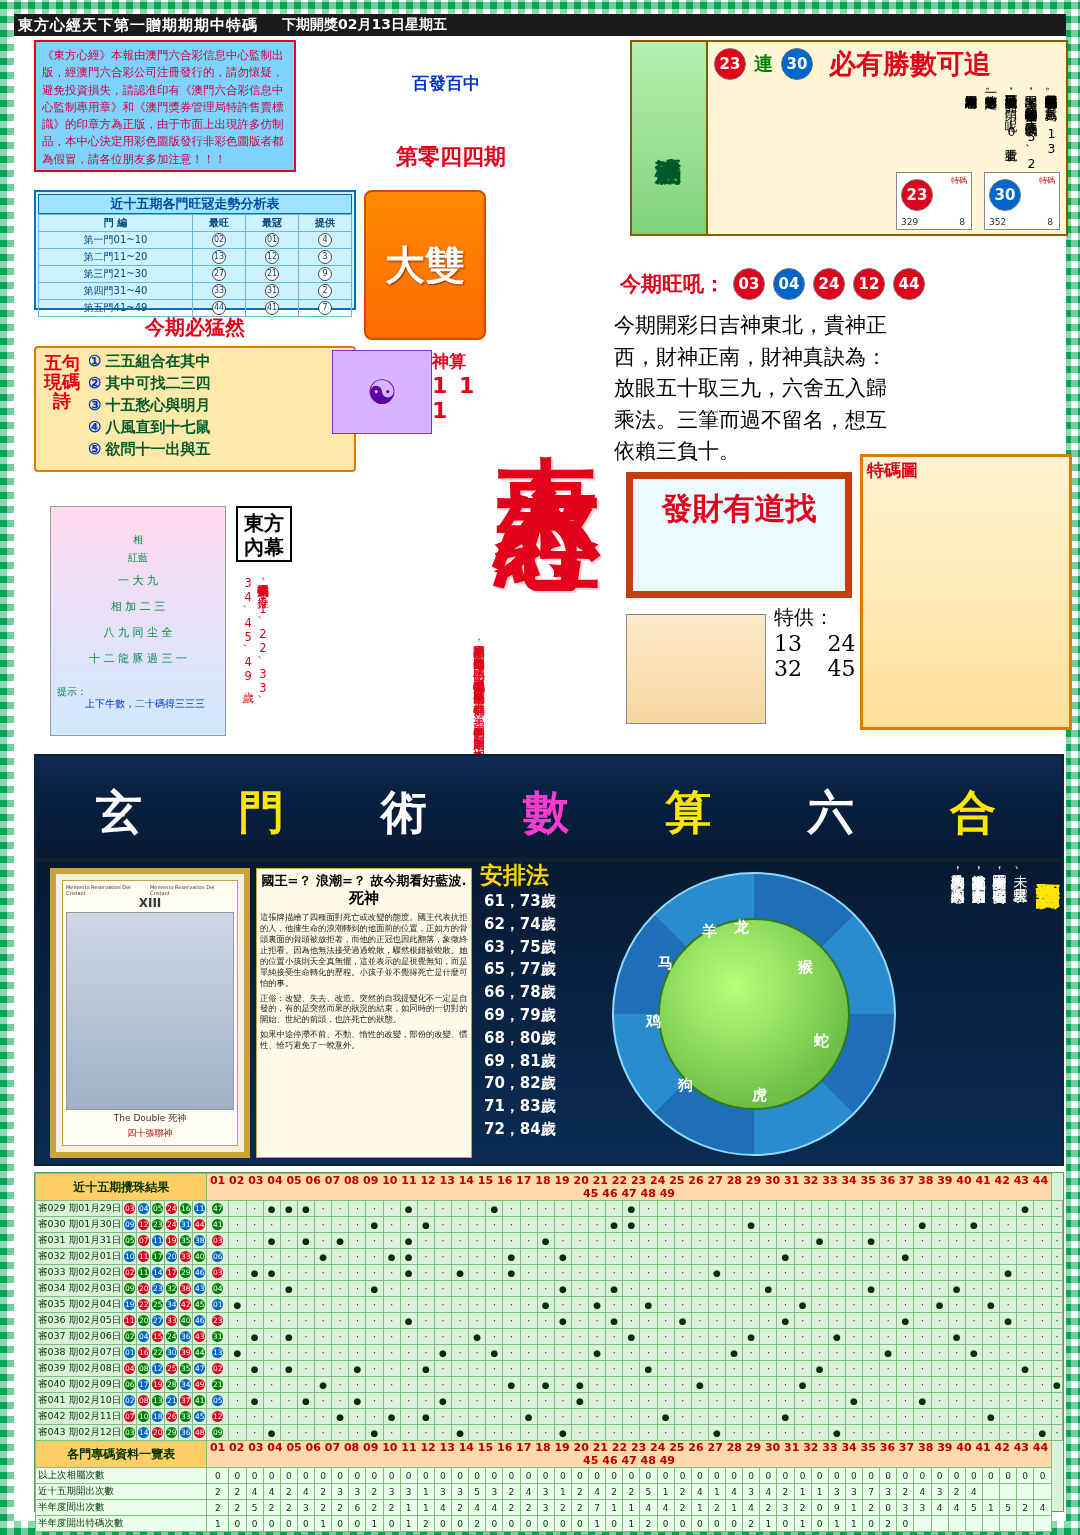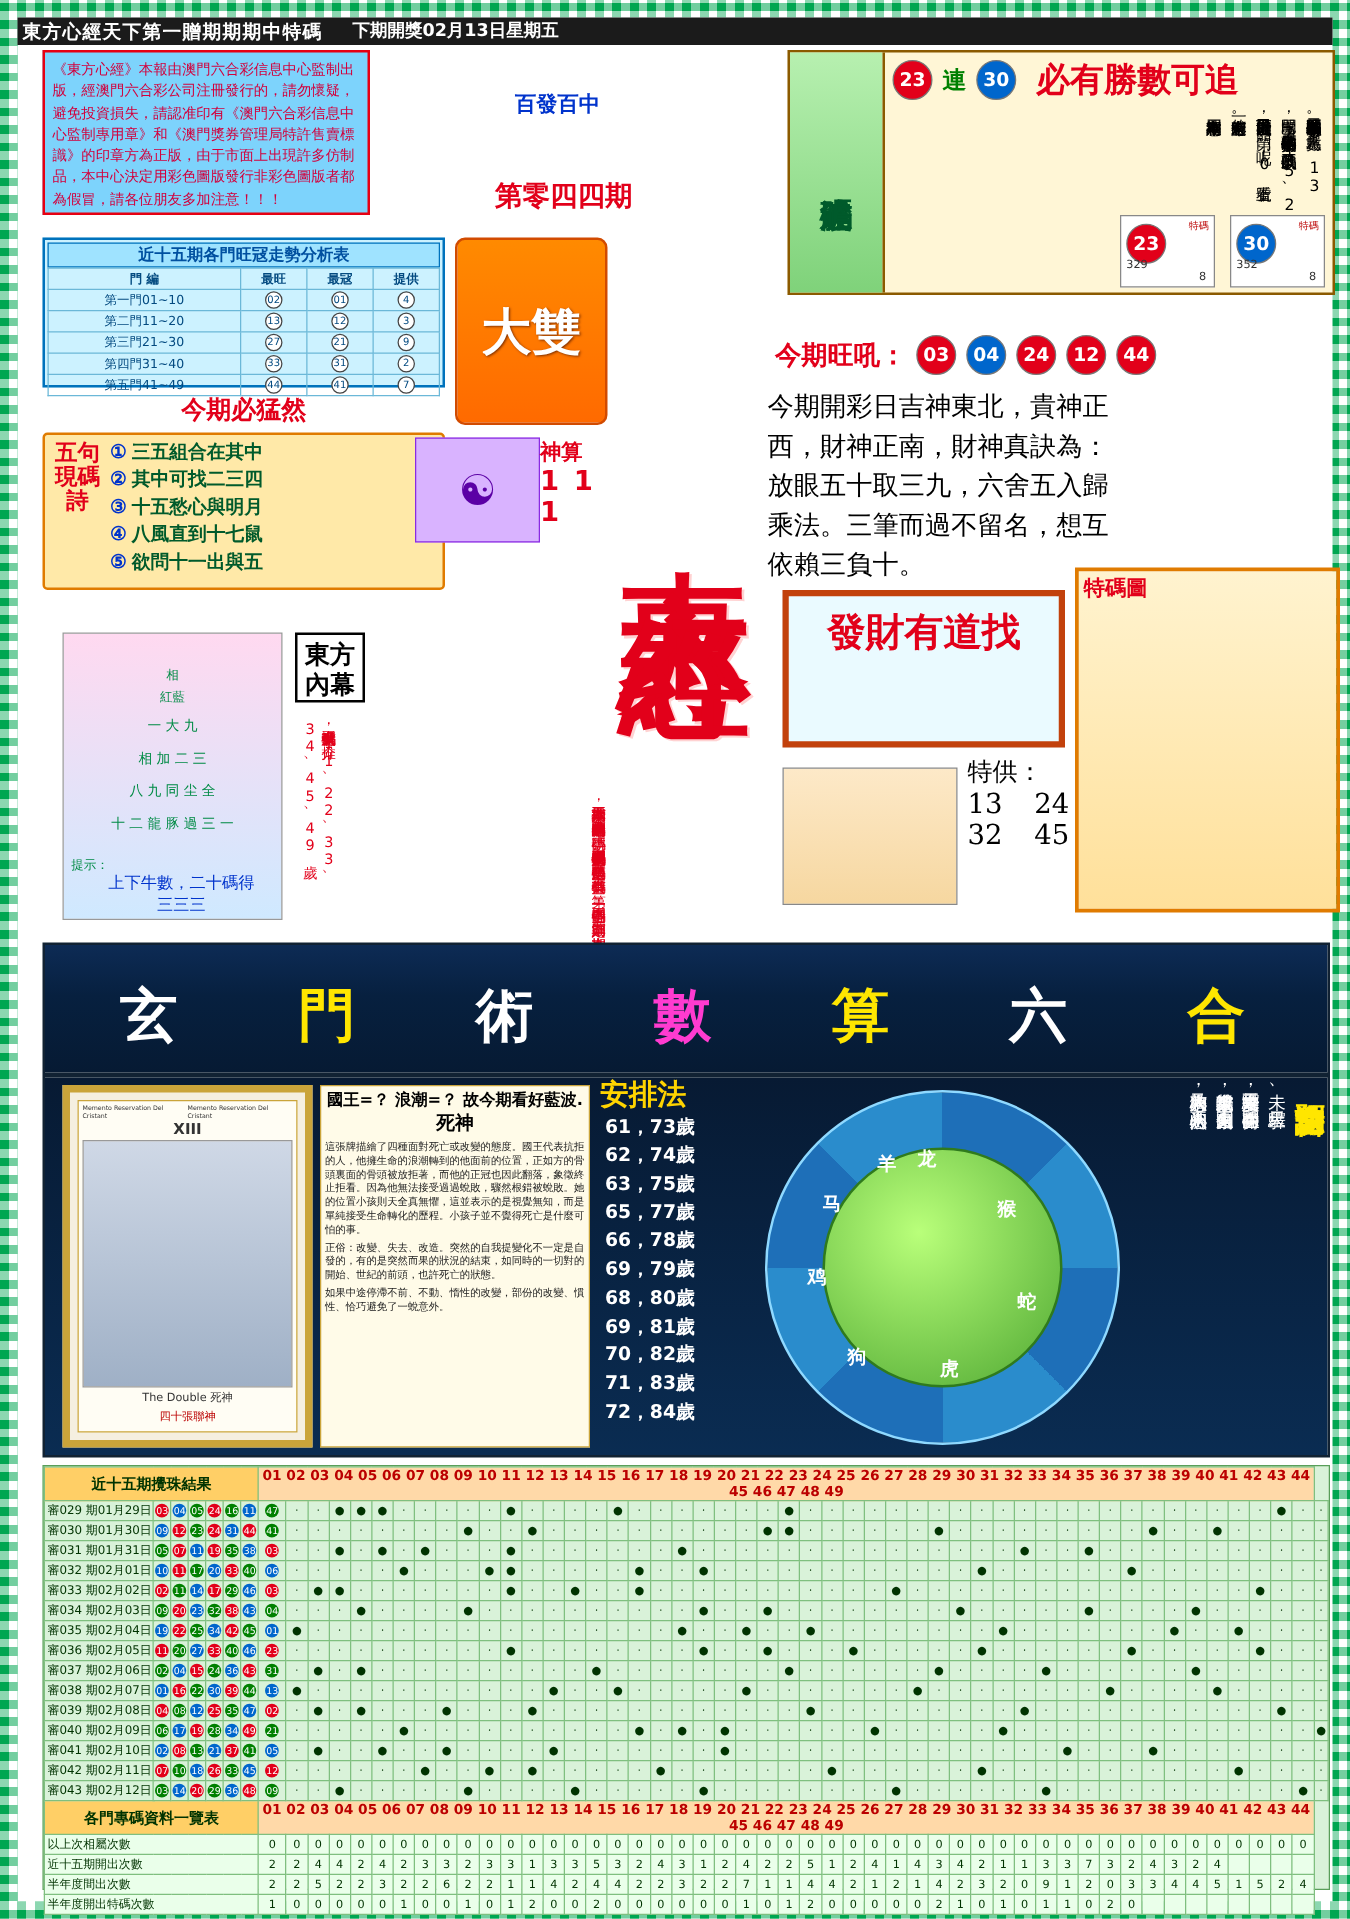--- a/index.html
+++ b/index.html
@@ -185,38 +185,38 @@
     writing-mode:vertical-rl;text-orientation:upright;width:18px;
   }
   .lianma .cards{position:absolute;right:6px;bottom:4px;display:flex;gap:12px;}
   .card{
     width:74px;height:56px;border:1px solid #888;background:#fff;
     position:relative;font-size:9px;color:#333;
   }
   .card .num{
     position:absolute;left:4px;top:6px;
   }
-  .card .small{position:absolute;left:4px;bottom:12px;font-size:9px;text-align:right;}
+  .card .small{position:absolute;left:4px;bottom:2px;font-size:9px;text-align:right;}
   .card .rt{position:absolute;right:2px;top:2px;font-size:8px;color:#b00;text-align:center;width:20px;}
   
   .hot{
     left:606px;top:250px;width:448px;height:40px;
     display:flex;align-items:center;gap:8px;
   }
   .hot .lbl{color:#e2001a;font-size:21px;font-weight:bold;font-family:"DejaVu Serif",serif;}
   
   .poem{
     left:600px;top:296px;width:458px;height:150px;
     color:#000;font-size:21px;line-height:1.5;
     font-family:"DejaVu Serif",serif;
   }
   
   .facai{
     left:612px;top:458px;width:226px;height:126px;
-    border:5px solid #c2410c;background:#eafaff;
+    border:7px solid #c2410c;background:#eafaff;
     color:#e2001a;font-size:31px;font-weight:bold;text-align:center;
     line-height:1.5;font-family:"DejaVu Serif",serif;padding-top:6px;
   }
   .tegong{
     left:760px;top:590px;width:130px;height:110px;
     font-size:20px;color:#000;font-family:"DejaVu Serif",serif;
   }
   .tegong .n{font-size:22px;}
   .pic-left{
     left:612px;top:600px;width:140px;height:110px;
@@ -408,21 +408,21 @@
     </div>
 
     <div class="abs pyramid">
       <div class="txt" style="top:26px;">相</div>
       <div class="txt" style="top:44px;">紅藍</div>
       <div class="txt" style="top:66px;font-size:11px;">一 大 九</div>
       <div class="txt" style="top:92px;font-size:11px;">相 加 二 三</div>
       <div class="txt" style="top:118px;font-size:11px;">八 九 同 尘 全</div>
       <div class="txt" style="top:144px;font-size:11px;">十 二 龍 豚 過 三 一</div>
       <div style="position:absolute;left:6px;top:178px;color:#008b45;font-size:10px;">提示：</div>
-      <div style="position:absolute;left:34px;top:190px;color:#0033cc;font-size:13px;width:120px;text-align:center;">上下牛數，二十碼得三三三</div>
+      <div style="position:absolute;left:34px;top:190px;color:#0033cc;font-size:10px;width:120px;text-align:center;">上下牛數，二十碼得三三三</div>
     </div>
 
     <div class="abs neimu">東方內幕</div>
     <div class="abs redcol">
       <div class="col" style="right:0px;height:226px;width:210px;display:flex;flex-direction:row-reverse;">
         <div style="writing-mode:vertical-rl;text-orientation:upright;font-size:11.5px;line-height:1.3;width:190px;">第五个本期攪珠顯示，開彩出來的奇速碼又是偏向中一門，小門號碼，其中單碼中正了一個特別號碼以反一個平碼，而第二門全是最旺碼，其中有三個平碼，第三、四門各中一個平碼，第五門則簽定，今期本期</div>
       </div>
       <div style="position:absolute;left:0;top:62px;width:34px;height:160px;writing-mode:vertical-rl;text-orientation:upright;color:#e2001a;font-size:11.5px;line-height:1.3;">個平碼有意飒火號碼，推介11、22、33、34、45、49歲</div>
     </div>
 

